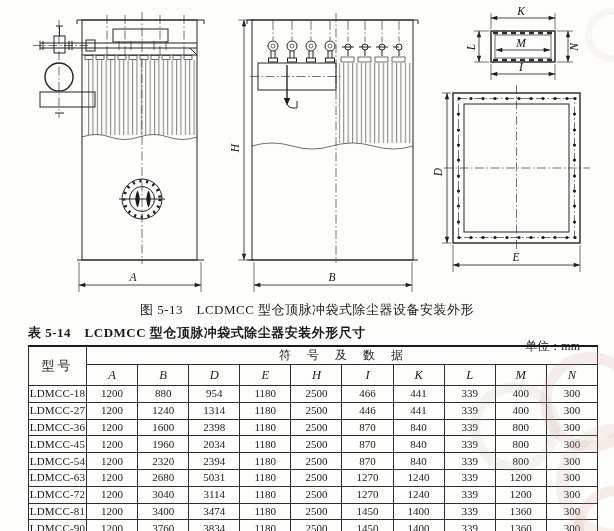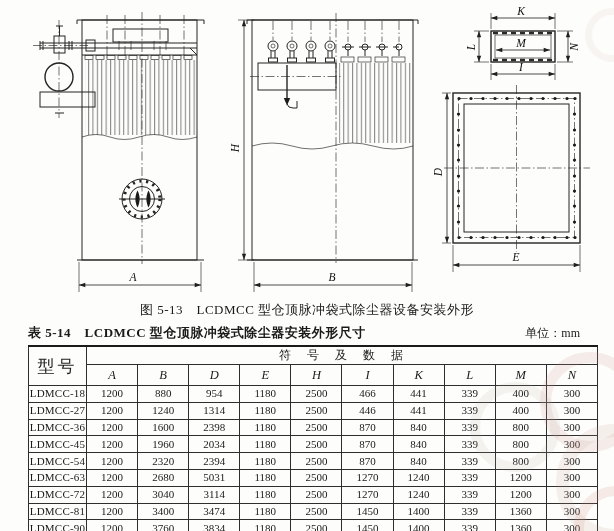--- a/index.html
+++ b/index.html
@@ -8,32 +8,32 @@
     background:#fdfdfb;overflow:hidden;
     font-family:"Liberation Serif","DejaVu Serif",serif;color:#1a1a1a;
   }
   .drawings{position:absolute;left:0;top:0;}
   .fig-caption{
     position:absolute;left:0;top:301px;width:614px;text-align:center;
     font-size:13px;letter-spacing:.5px;
   }
   .tbl-caption-row{position:absolute;left:28px;top:324px;width:570px;}
   .tbl-caption{width:100%;text-align:left;font-weight:bold;font-size:13px;letter-spacing:.5px;}
-  .unit-label{position:absolute;right:18px;top:1px;font-size:12px;font-weight:normal;}
+  .unit-label{position:absolute;right:18px;top:14px;font-size:12px;font-weight:normal;}
   table.dim-table{
     position:absolute;left:28px;top:345px;width:570px;
     border-collapse:collapse;table-layout:fixed;
     border-top:2px solid #1a1a1a;border-bottom:2px solid #1a1a1a;
   }
   table.dim-table th,table.dim-table td{
     border:1px solid #2e2e2e;text-align:center;vertical-align:middle;
     padding:0;font-weight:normal;
   }
   col.model-col{width:58px;}
-  th.model-h{font-size:17px;letter-spacing:3px;height:38px;}
+  th.model-h{font-size:13px;letter-spacing:3px;height:38px;}
   th.group-h{font-size:12px;height:16px;font-weight:bold;letter-spacing:2px;}
   th.sym{font-style:italic;font-size:12.5px;height:20px;font-family:"Liberation Serif",serif;}
   table.dim-table td{font-size:11px;height:15.8px;line-height:1;}
   td.model{font-size:11px;letter-spacing:.2px;margin-left:36px;}
   .wm{position:absolute;border-radius:50%;pointer-events:none;}
   .wm1{left:540px;top:352px;width:78px;height:78px;border:11px solid rgba(205,150,140,.16);}
   .wm2{left:556px;top:424px;width:92px;height:92px;border:13px solid rgba(200,155,145,.14);}
   .wm3{left:574px;top:486px;width:64px;height:64px;border:10px solid rgba(215,150,140,.18);}
   .wm4{left:470px;top:382px;width:70px;height:70px;border:10px solid rgba(175,172,165,.13);}
   .wm5{left:585px;top:8px;width:40px;height:40px;border:7px solid rgba(210,170,160,.10);}

